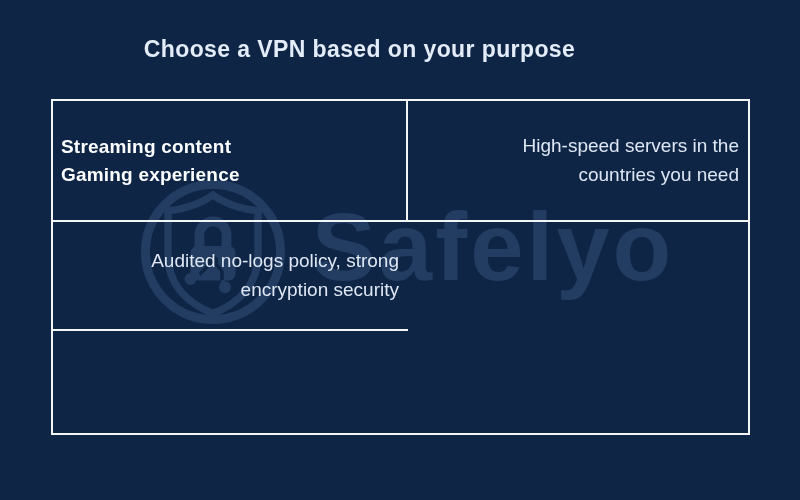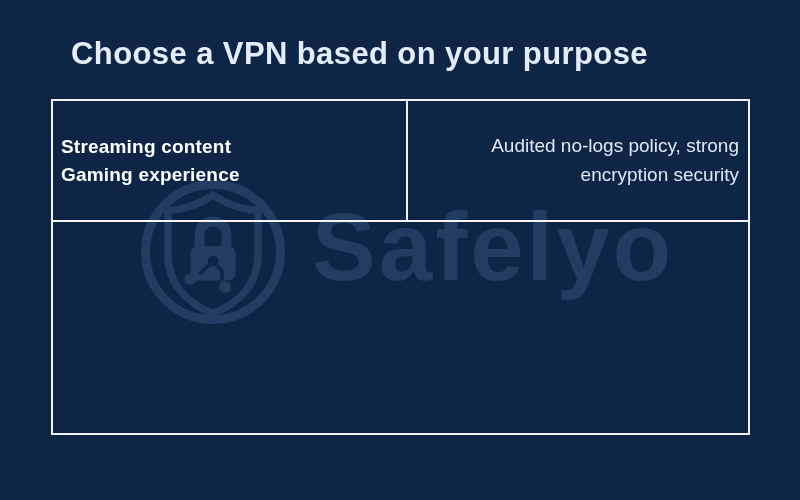--- a/index.html
+++ b/index.html
@@ -29,21 +29,21 @@
   .wm-logo{width:150px;height:150px;flex:0 0 auto;margin-top:4px;}
   .wm-text{
     font-size:96px;font-weight:700;letter-spacing:3px;
     color:var(--watermark);line-height:1;margin-top:-6px;
   }
 
   
   .title{
     position:absolute;top:36px;left:0;width:719px;
     text-align:center;
-    font-size:31px;font-weight:700;letter-spacing:.4px;
+    font-size:23px;font-weight:700;letter-spacing:.4px;
     color:var(--title);
     z-index:3;
   }
 
   
   .vpn-table{
     position:absolute;left:51px;top:99px;
     width:699px;height:336px;
     border:2px solid var(--line);
     display:grid;
@@ -96,19 +96,21 @@
       <path d="M41 65 L37 67.5 M56 69 L57.5 71" fill="none" stroke="#223C62" stroke-width="2.4"></path>
     </svg>
     <span class="wm-text">Safelyo</span>
   </div>
 
   <h1 class="title">Choose a VPN based on your purpose</h1>
 
   <div class="vpn-table">
     <div class="cell left rb">Streaming content
 Gaming experience</div>
+    <div class="cell right rb">High-speed servers in the
+countries you need</div>
 
     <div class="cell right rb">Audited no-logs policy, strong
 encryption security</div>
 
   </div>
 
 </div>
 
 </body></html>

